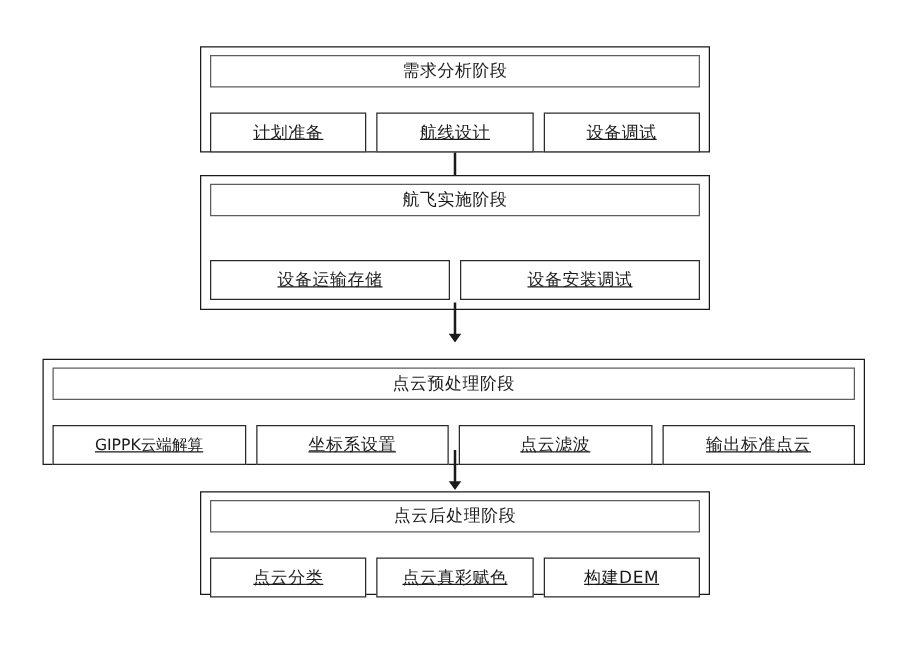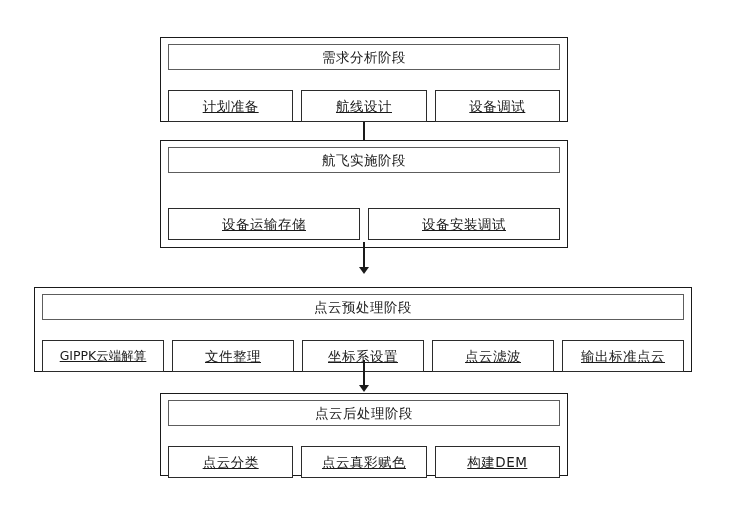--- a/index.html
+++ b/index.html
@@ -157,21 +157,20 @@
 
   <div class="connector" id="conn-1">
     <div class="shaft"></div>
     <div class="head"></div>
   </div>
 
   <div class="stage" id="stage-2">
     <div class="stage-title">点云预处理阶段</div>
     <div class="steps">
       <div class="step narrow-text">GIPPK云端解算</div>
-      <div class="step">文件整理</div>
       <div class="step">坐标系设置</div>
       <div class="step">点云滤波</div>
       <div class="step">输出标准点云</div>
     </div>
   </div>
 
   <div class="connector" id="conn-2">
     <div class="shaft"></div>
     <div class="head"></div>
   </div>

